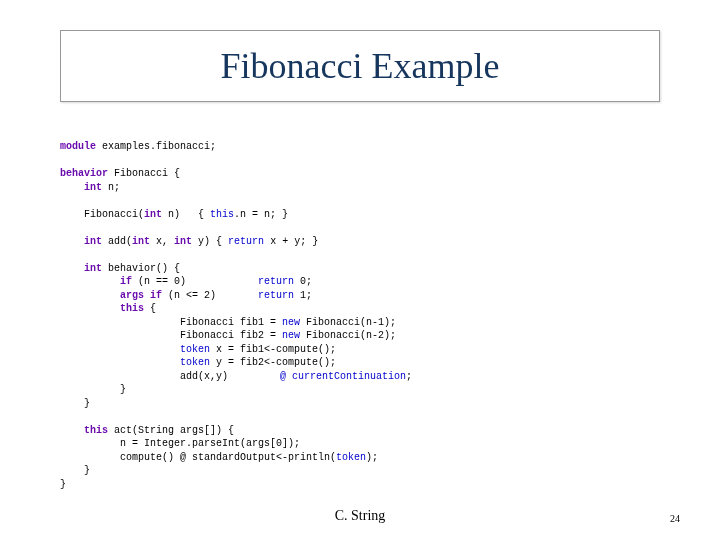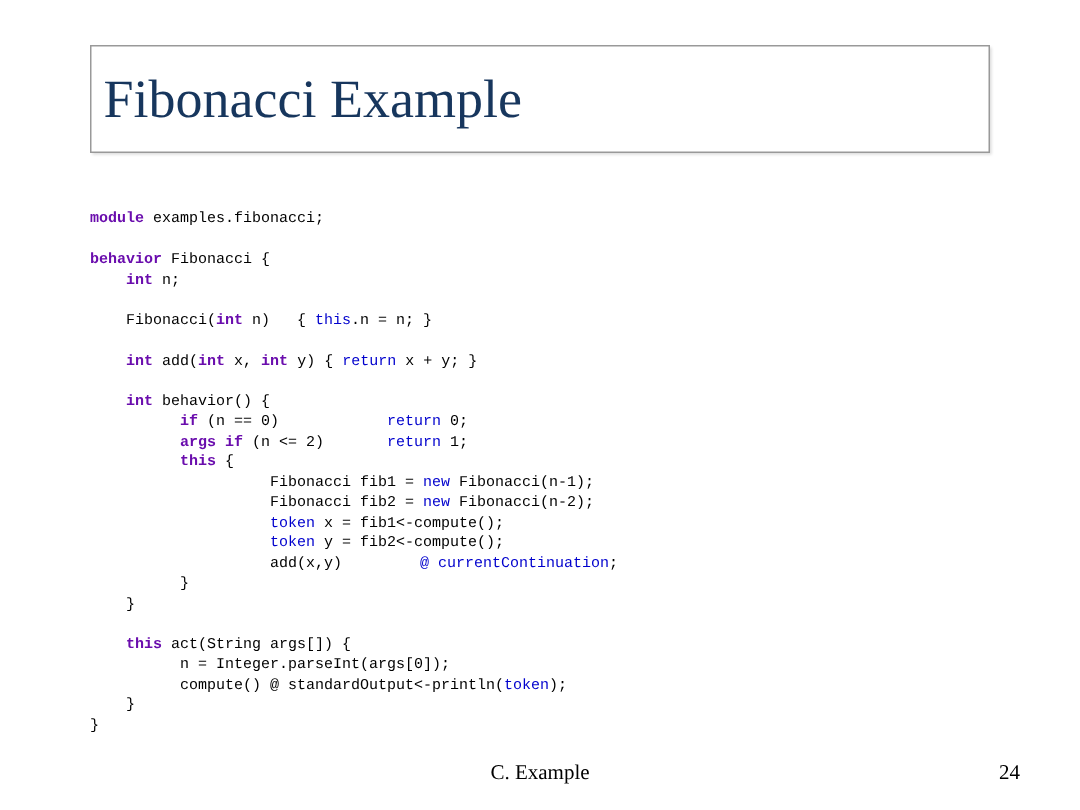--- a/index.html
+++ b/index.html
@@ -13,20 +13,21 @@
     overflow: hidden;
   }
   .title-box {
     position: absolute;
     top: 30px;
     left: 60px;
     right: 60px;
     border: 1px solid #999;
     box-shadow: 1px 1px 2px rgba(0,0,0,0.15);
     padding: 14px 8px;
+    text-align: center;
   }
   .title-box h1 {
     margin: 0;
     font-size: 36px;
     font-weight: normal;
     color: #17365d;
   }
   .code-area {
     position: absolute;
     top: 140px;
@@ -48,21 +49,21 @@
     left: 0;
     right: 0;
     text-align: center;
     font-size: 14px;
     color: #000;
   }
   .footer-right {
     position: absolute;
     bottom: 16px;
     right: 40px;
-    font-size: 14px;
+    font-size: 10px;
     color: #000;
   }
 </style>
 </head>
 <body>
 
 <div class="title-box">
   <h1>Fibonacci Example</h1>
 </div>
 
@@ -86,14 +87,14 @@
 <span>                    add(x,y) </span><span class="fn">@ currentContinuation</span><span>;</span>
 <span>          }</span>
 <span>    }</span>
 <span></span>
 <span>    </span><span class="kw">this</span><span> act(String args[]) {</span>
 <span>          n = Integer.parseInt(args[0]);</span>
 <span>          compute() @ standardOutput&lt;-println(</span><span class="kw2">token</span><span>);</span>
 <span>    }</span>
 <span>}</span></div>
 
-<div class="footer-center">C. Example</div>
+<div class="footer-center">C. String</div>
 <div class="footer-right">24</div>
 
 </body></html>

